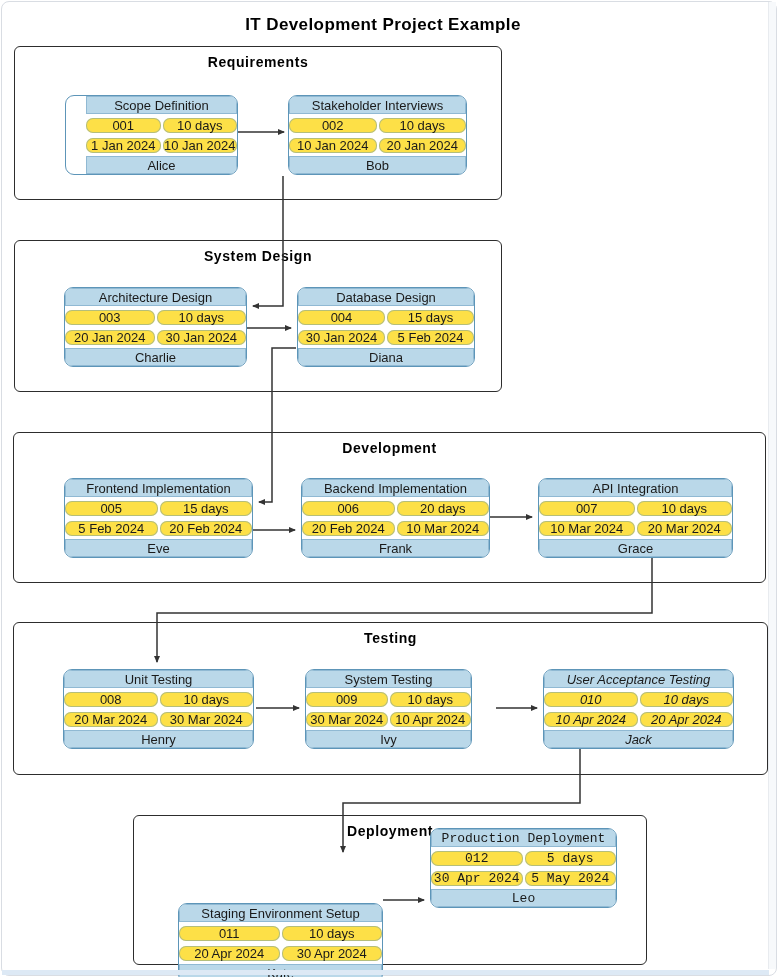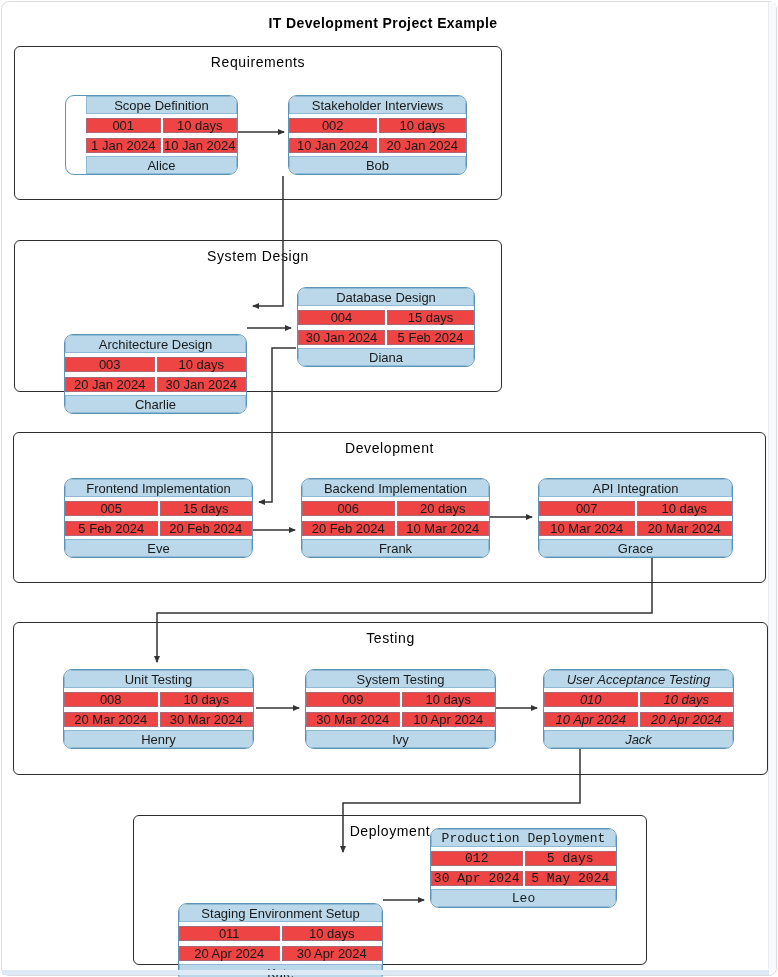--- a/index.html
+++ b/index.html
@@ -1,45 +1,45 @@
 <!DOCTYPE html>
 <html><head>
 <meta charset="utf-8">
 <style>
   html,body{margin:0;padding:0;background:#ffffff;}
   .stage{position:relative;width:778px;height:977px;background:#ffffff;overflow:hidden;
          font-family:"Liberation Sans",sans-serif;color:#1a1a1a;}
   .page-border{position:absolute;inset:1px;border:1px solid #d9dde3;border-radius:8px;pointer-events:none;}
   .main-title{position:absolute;top:15px;left:0;width:766px;text-align:center;
-              font-weight:bold;font-size:14px;letter-spacing:.4px;color:#000;}
+              font-weight:bold;font-size:17px;letter-spacing:.4px;color:#000;}
   .phase{position:absolute;border:1px solid #2d2d2d;border-radius:6px;background:#ffffff;z-index:1;box-sizing:border-box;}
-  .phase-title{text-align:center;font-weight:normal;font-size:14px;margin-top:7px;letter-spacing:.6px;color:#000;}
+  .phase-title{text-align:center;font-weight:bold;font-size:14px;margin-top:7px;letter-spacing:.6px;color:#000;}
   #ph-req{left:14px;top:46px;width:488px;height:154px;}
   #ph-sd {left:14px;top:240px;width:488px;height:152px;}
   #ph-dev{left:13px;top:432px;width:753px;height:151px;}
   #ph-test{left:13px;top:622px;width:755px;height:153px;}
   #ph-dep{left:133px;top:815px;width:514px;height:150px;}
   .edges{position:absolute;left:0;top:0;z-index:2;pointer-events:none;}
   .card{position:absolute;height:80px;background:#ffffff;border:1px solid #5d95b8;border-radius:9px;
         overflow:hidden;display:grid;grid-template-rows:repeat(4,1fr);gap:2px;
         font-size:13px;z-index:3;box-sizing:border-box;}
   .row{background:#bad8e9;display:flex;align-items:center;justify-content:center;
        box-shadow:inset 0 0 0 1px rgba(93,149,184,.45);white-space:nowrap;}
   .row.two{background:#ffffff;display:grid;grid-template-columns:1fr 1fr;gap:2px;box-shadow:none;padding:0;}
-  .row.two .cell{background:#ef4444;display:flex;align-items:center;justify-content:center;
-       box-shadow:inset 0 0 0 1px rgba(93,149,184,.45);white-space:nowrap;}
+  .row.two .cell{background:#fde047;display:flex;align-items:center;justify-content:center;
+       box-shadow:inset 0 0 0 1px rgba(93,149,184,.45);white-space:nowrap;border-radius:7px;}
   #c-scope{left:65px;top:95px;width:173px;padding-left:20px;}
   #c-stake{left:288px;top:95px;width:179px;}
-  #c-arch {left:64px;top:287px;width:183px;margin-top:47px;}
+  #c-arch {left:64px;top:287px;width:183px;}
   #c-db   {left:297px;top:287px;width:178px;}
   #c-fe   {left:64px;top:478px;width:189px;text-align:right;}
   #c-be   {left:301px;top:478px;width:189px;}
   #c-api  {left:538px;top:478px;width:195px;text-align:right;}
   #c-unit {left:63px;top:669px;width:191px;}
-  #c-sys  {left:305px;top:669px;width:191px;}
+  #c-sys  {left:305px;top:669px;width:167px;}
   #c-uat  {left:543px;top:669px;width:191px;font-style:italic;}
   #c-stage{left:178px;top:860px;width:205px;margin-top:43px;}
   #c-prod {left:430px;top:828px;width:187px;font-family:Liberation Mono, monospace;}
   .scroll-v{position:absolute;top:2px;right:2px;width:7px;height:967px;background:#f7f9fb;
             border-left:1px solid #e8ebef;z-index:4;}
   .scroll-h{position:absolute;left:2px;bottom:2px;width:767px;height:5px;background:#dde9f5;z-index:4;}
 </style>
 </head>
 <body>
 

